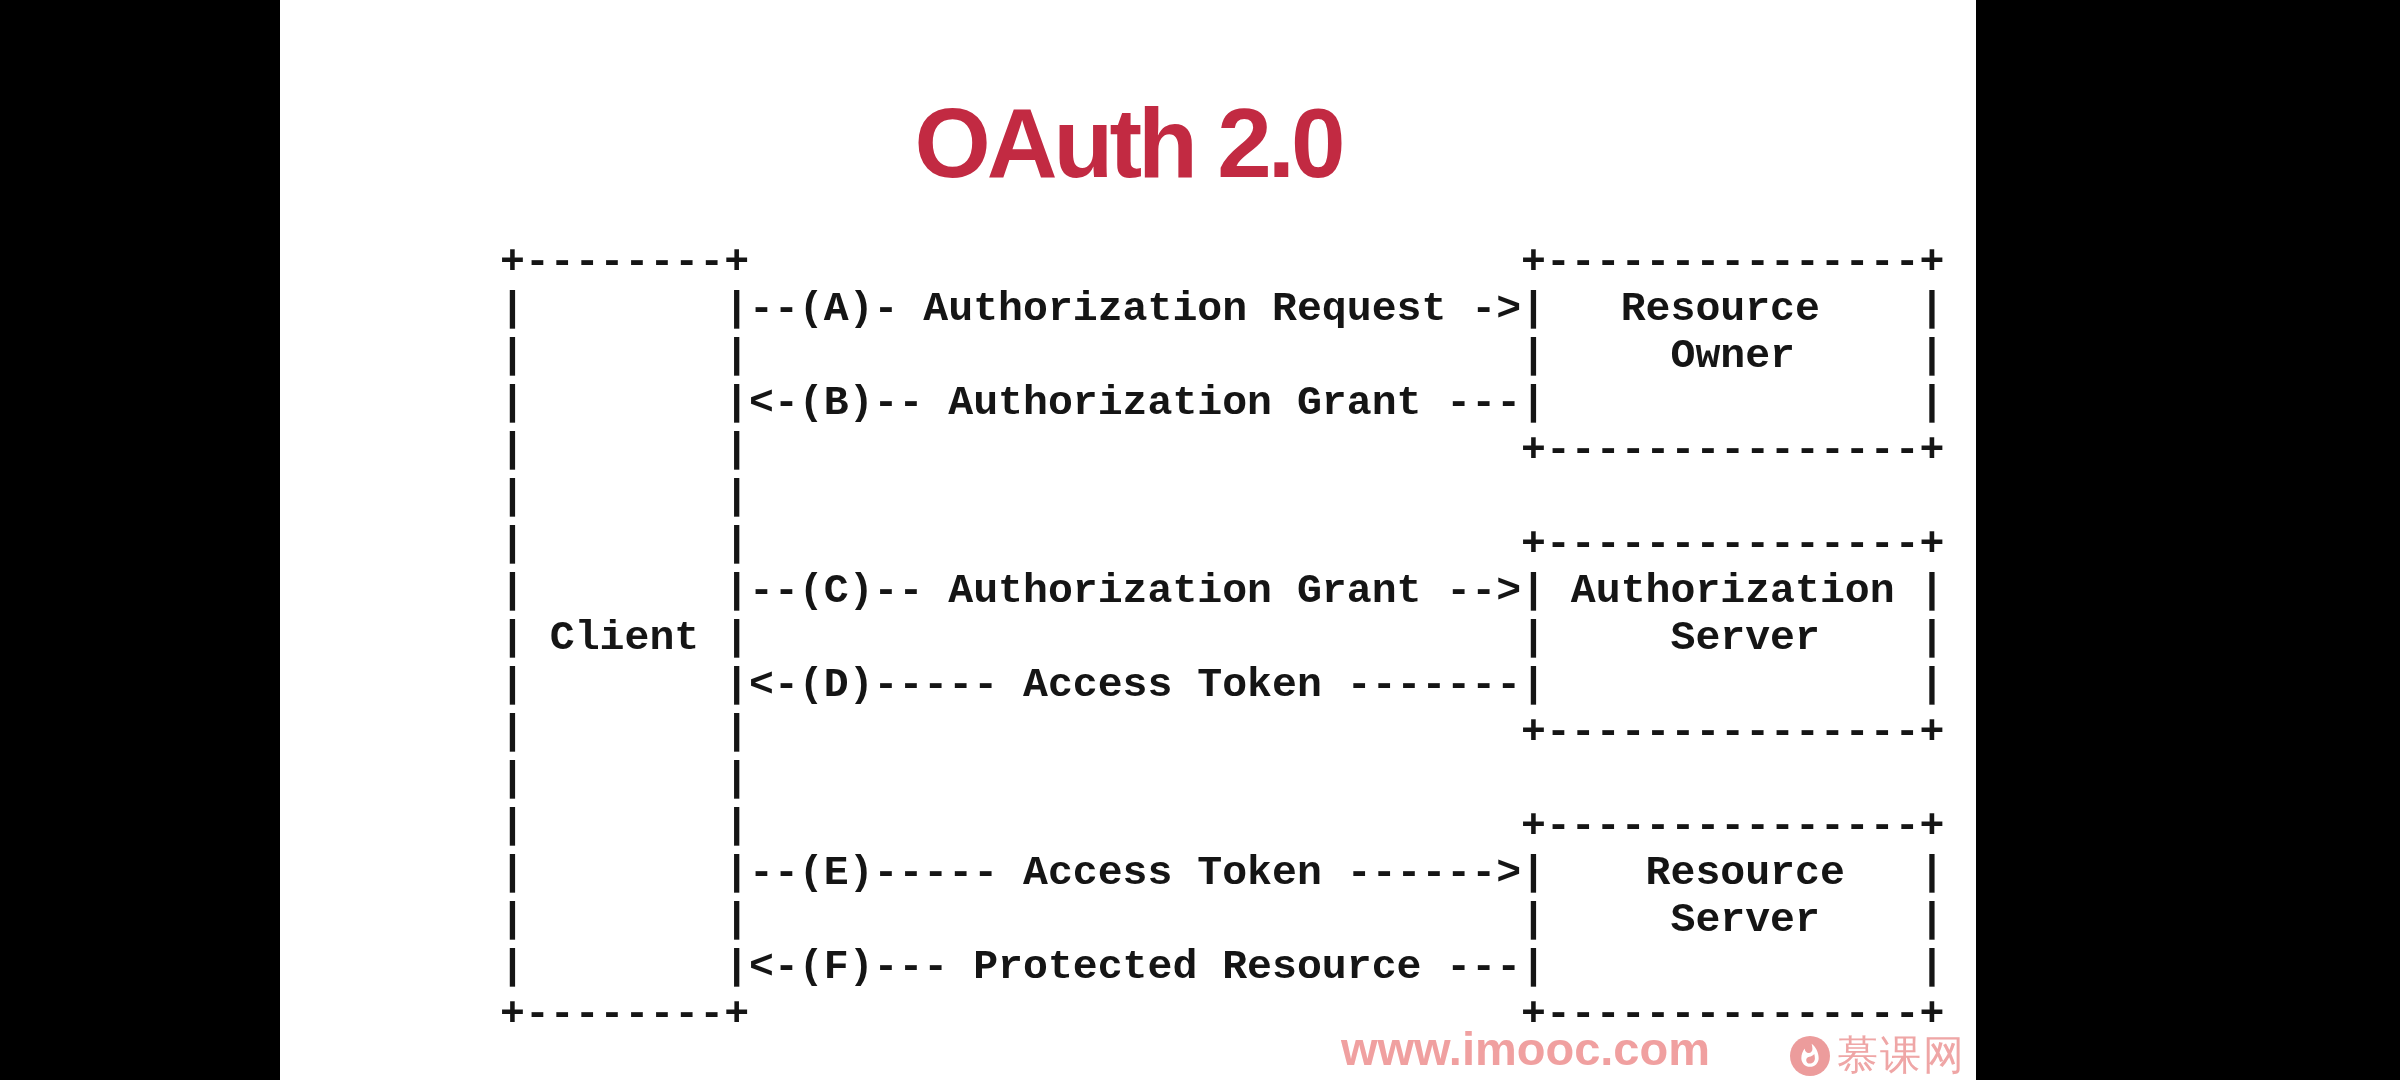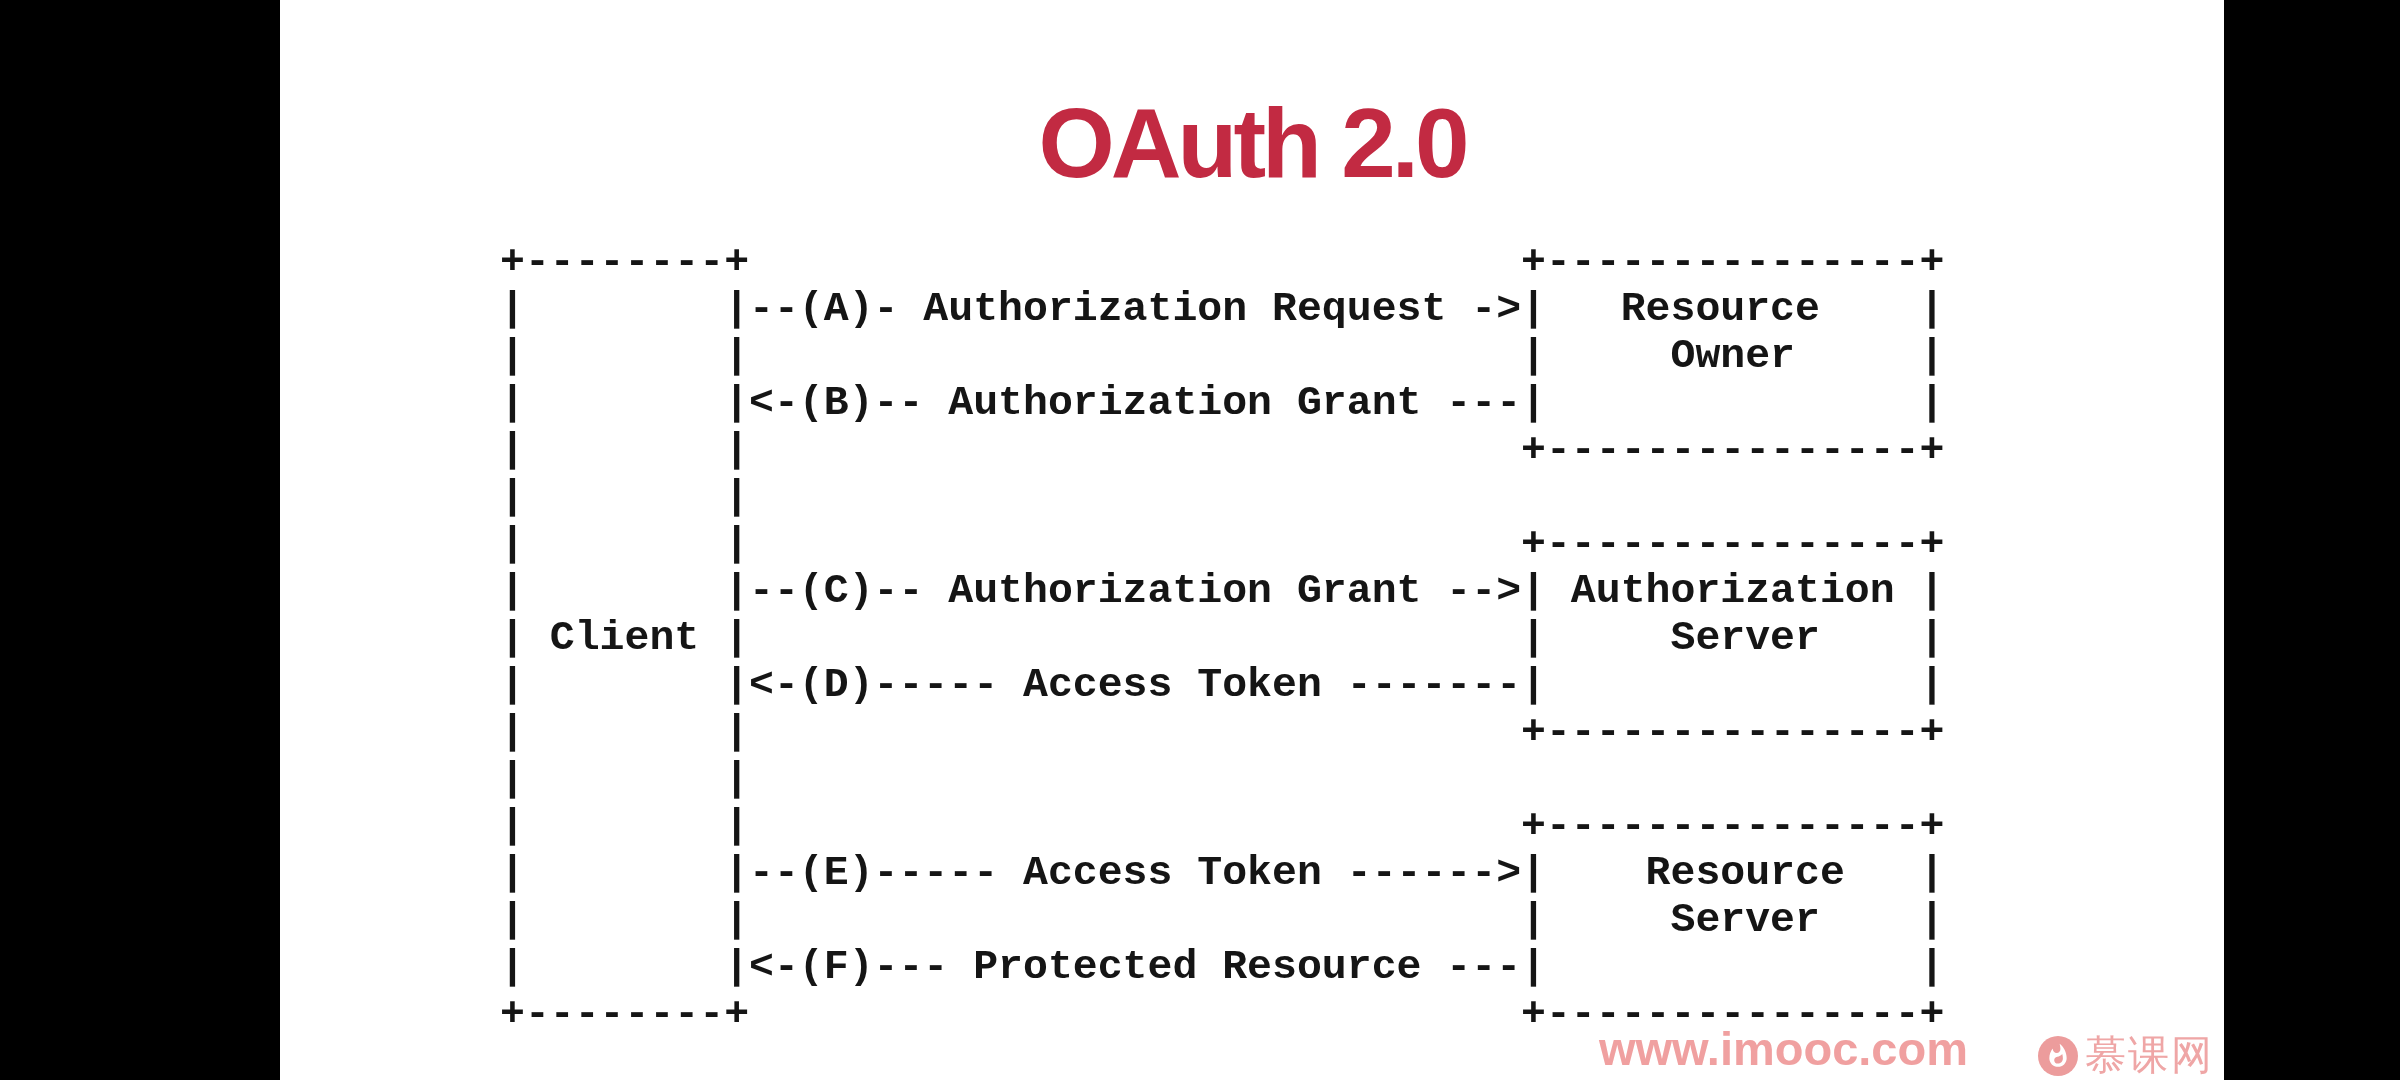--- a/index.html
+++ b/index.html
@@ -19,21 +19,21 @@
     top: 0;
     height: 1080px;
     background: #000000;
   }
   .letterbox.left  { left: 0;  width: 280px; }
   .letterbox.right { right: 0; width: 200px; }
   .slide {
     position: absolute;
     left: 280px;
     top: 0;
-    width: 1944px;
+    width: 1696px;
     height: 1080px;
     background: #ffffff;
   }
   .slide-title {
     position: absolute;
     top: 92px;
     left: 0;
     width: 100%;
     margin: 0;
     text-align: center;
@@ -51,21 +51,21 @@
     margin: 0;
     font-family: "Liberation Mono", monospace;
     font-weight: bold;
     font-size: 41.5px;
     line-height: 47px;
     color: #151515;
     white-space: pre;
   }
   .watermark-url {
     position: absolute;
-    right: 256px;
+    right: 266px;
     bottom: 8px;
     font-family: "Liberation Sans", sans-serif;
     font-weight: bold;
     font-size: 47px;
     line-height: 1;
     color: #F0A0A0;
   }
   .brand-logo {
     position: absolute;
     right: 10px;

